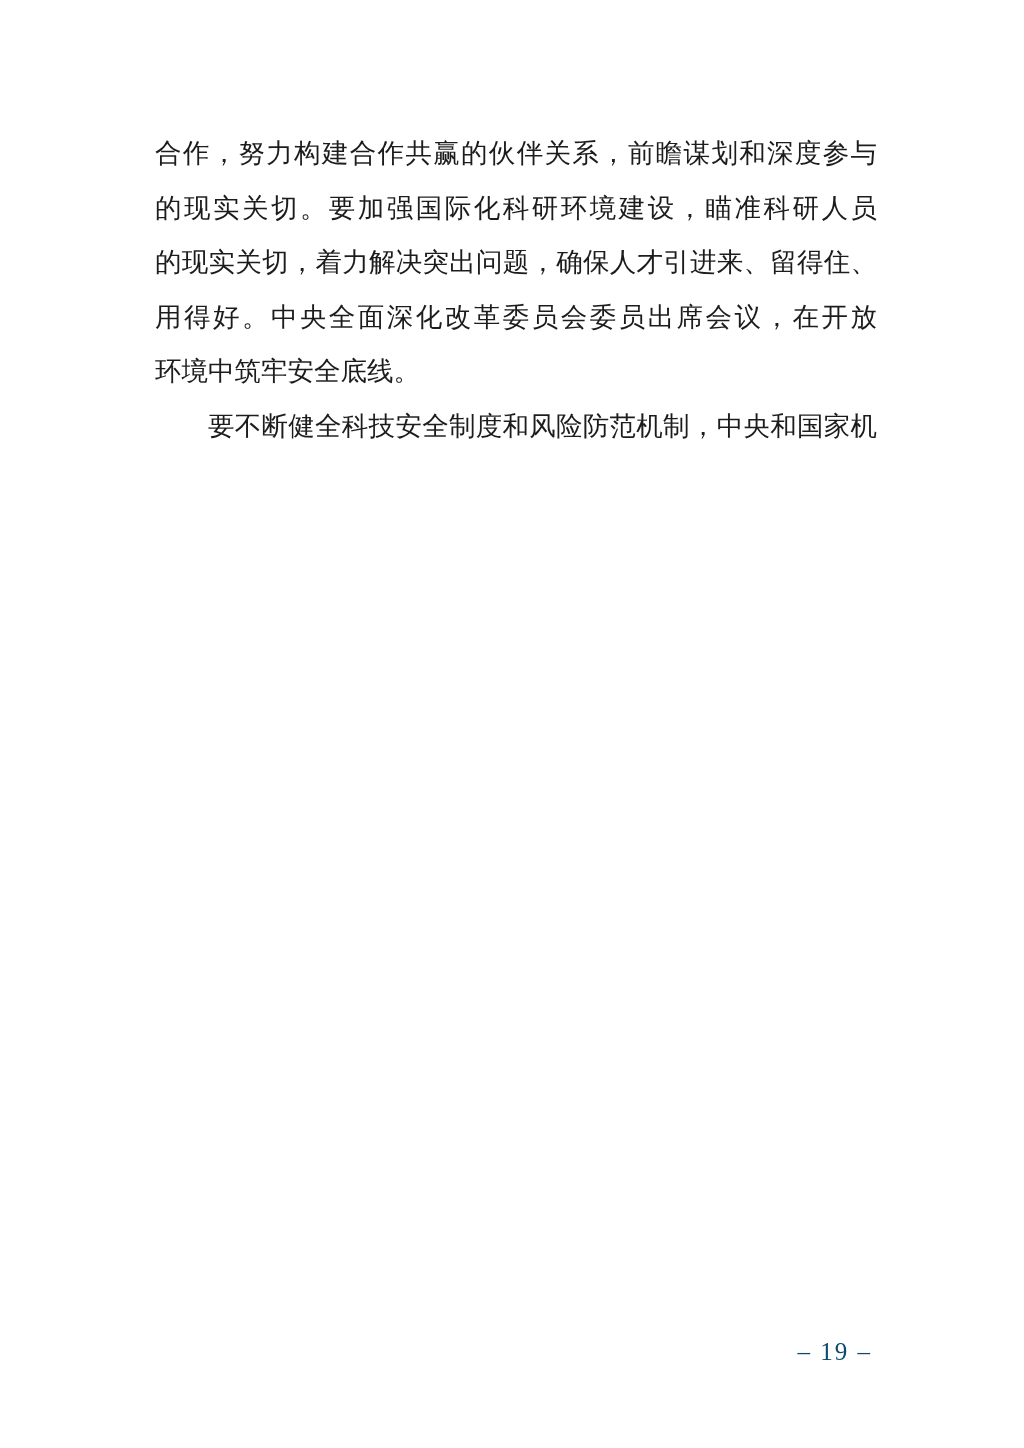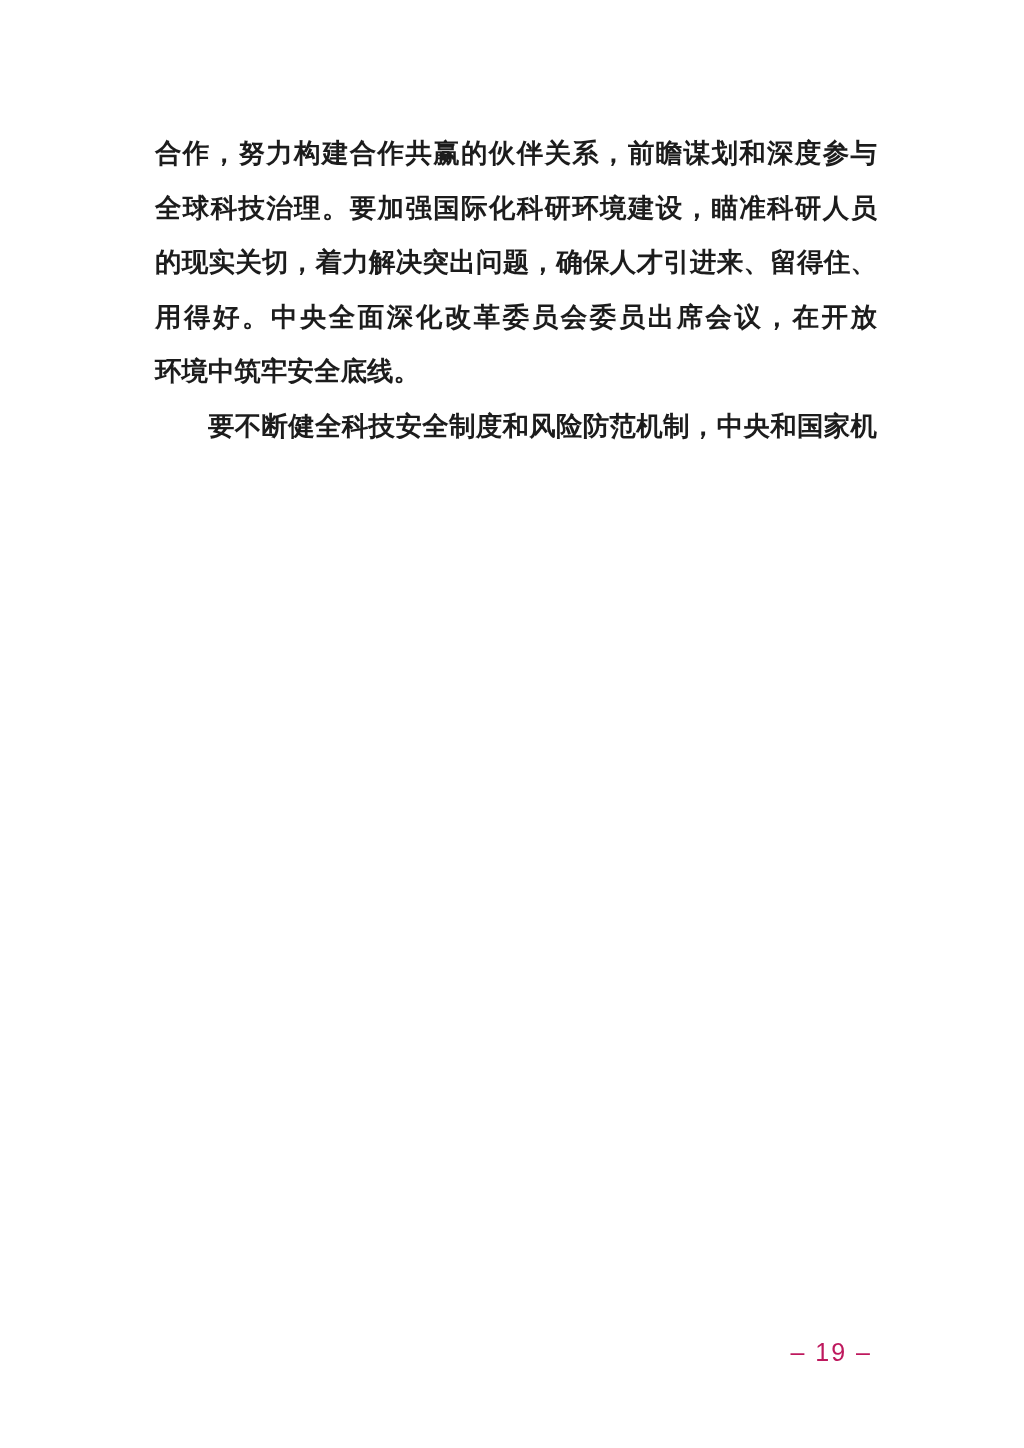--- a/index.html
+++ b/index.html
@@ -23,46 +23,45 @@
   }
   .line {
     font-size: 26.5px;
     height: 54.5px;
     line-height: 54.5px;
     color: #1c1c1c;
     text-align: justify;
     text-align-last: justify;
     white-space: normal;
     overflow: visible;
-    font-weight: bold;
   }
   .line.para-end {
     text-align: right;
     text-align-last: left;
   }
   .line.indented {
     padding-left: 53px; 
   }
   .page-number {
     position: absolute;
     top: 1338px;
     right: 152px;
     font-size: 25px;
     letter-spacing: 2px;
-    color: #be185d;
-    font-family: Liberation Sans, sans-serif;
+    color: #0c4a6e;
+    font-family: Liberation Serif, serif;
   }
 </style>
 </head>
 <body>
 
 <div class="page">
   <div class="content">
     <div class="line">合作，努力构建合作共赢的伙伴关系，前瞻谋划和深度参与</div>
-    <div class="line">全球科技治理。要加强国际化科研环境建设，瞄准科研人员</div>
+    <div class="line">的现实关切。要加强国际化科研环境建设，瞄准科研人员</div>
     <div class="line">的现实关切，着力解决突出问题，确保人才引进来、留得住、</div>
     <div class="line">用得好。中央全面深化改革委员会委员出席会议，在开放</div>
     <div class="line para-end">环境中筑牢安全底线。</div>
     <div class="line indented">要不断健全科技安全制度和风险防范机制，中央和国家机</div>
   </div>
 
   <div class="page-number">– 19 –</div>
 </div>
 
 </body></html>

